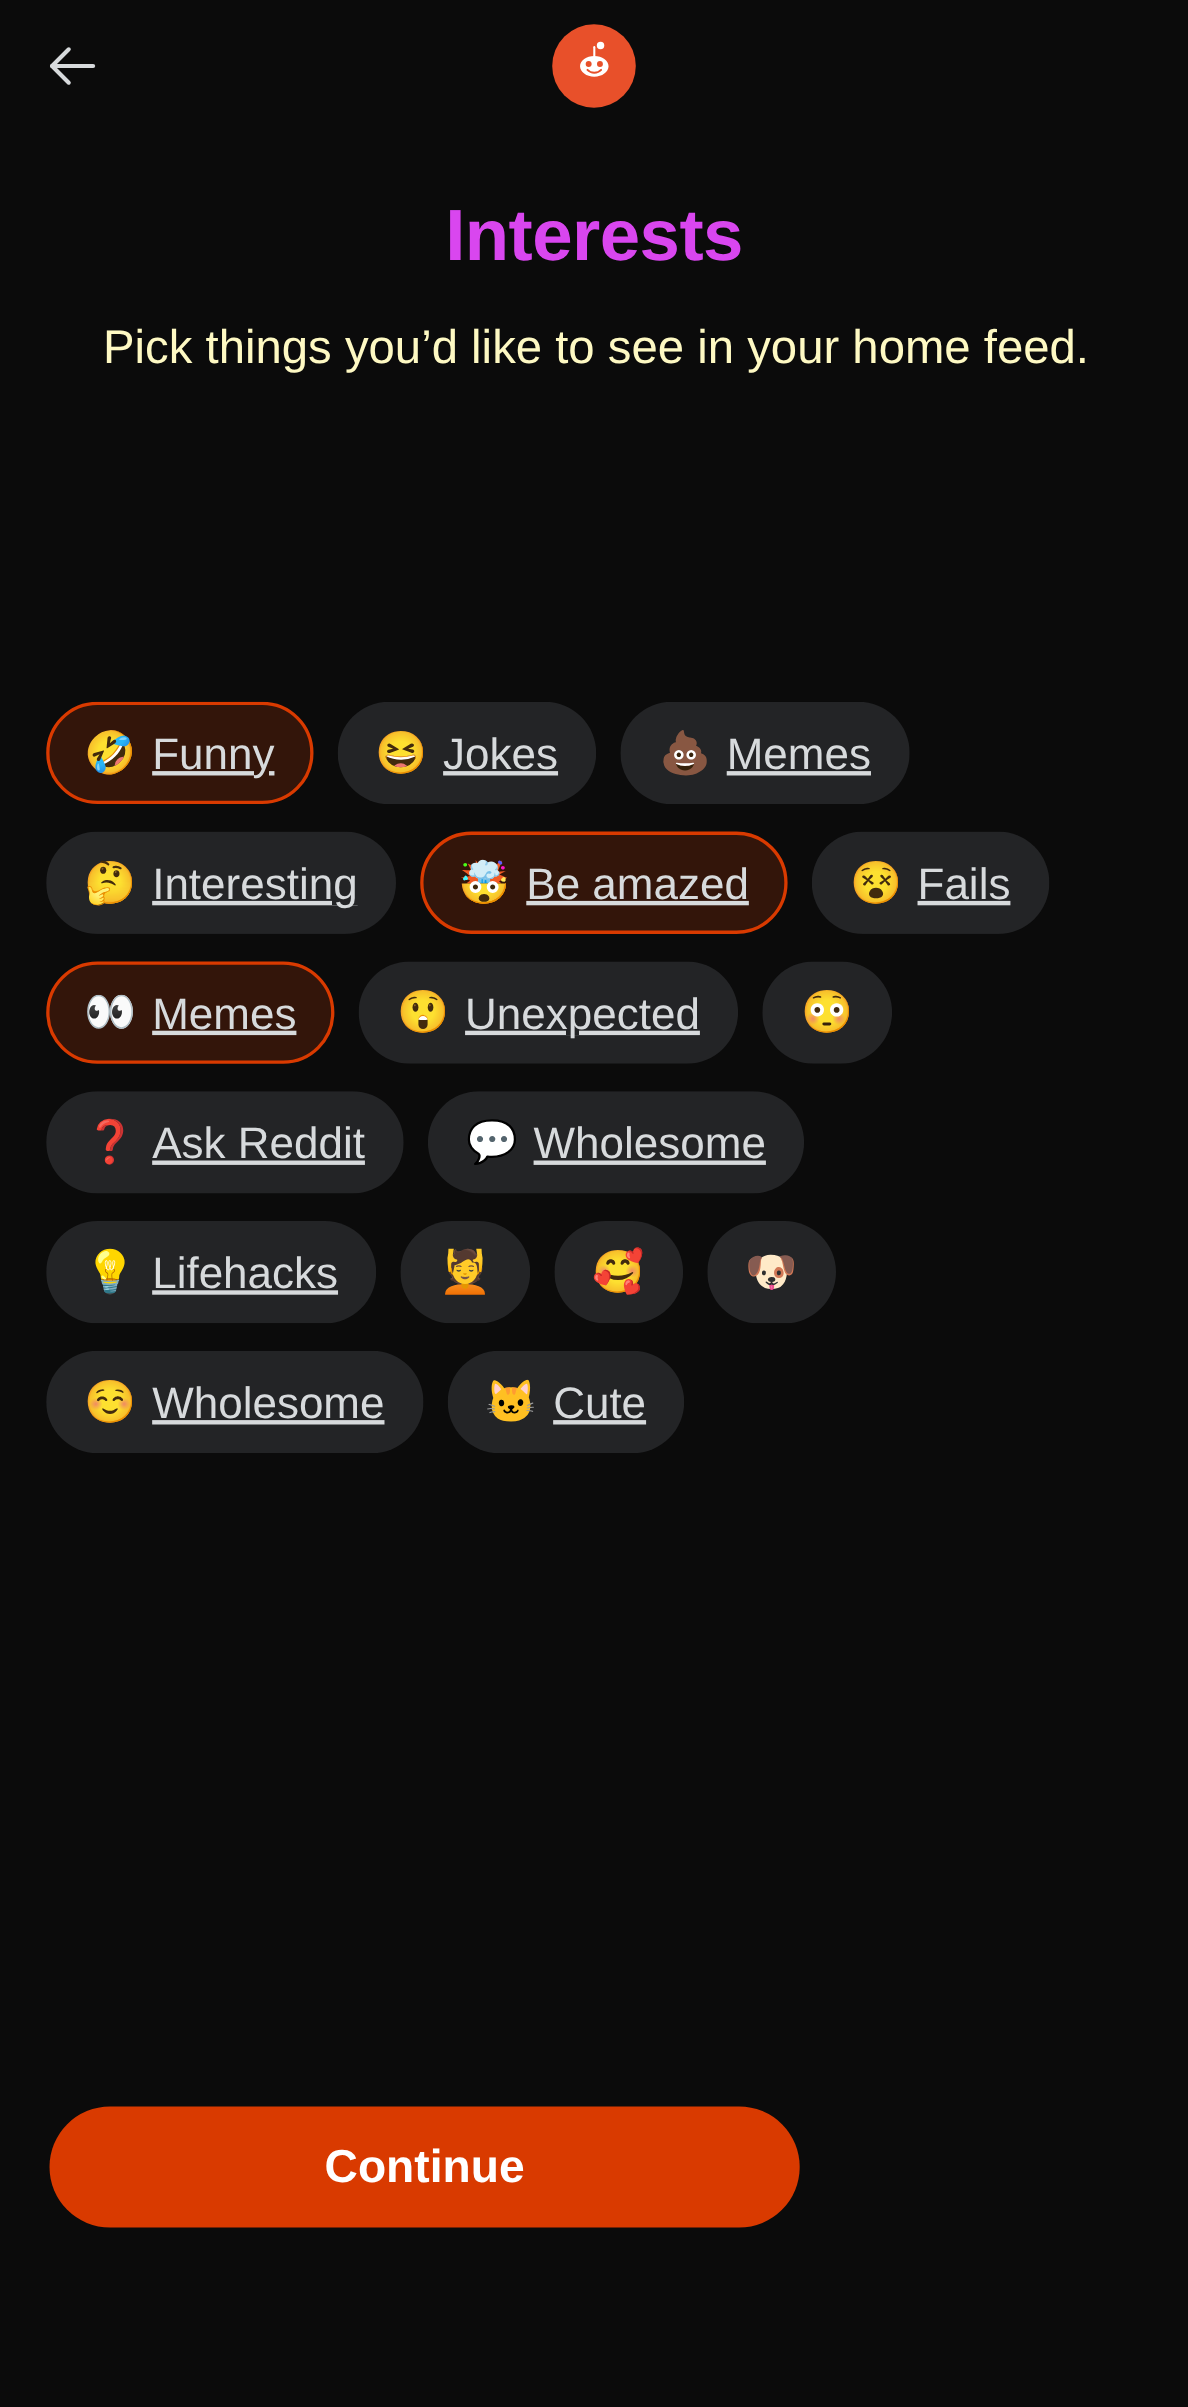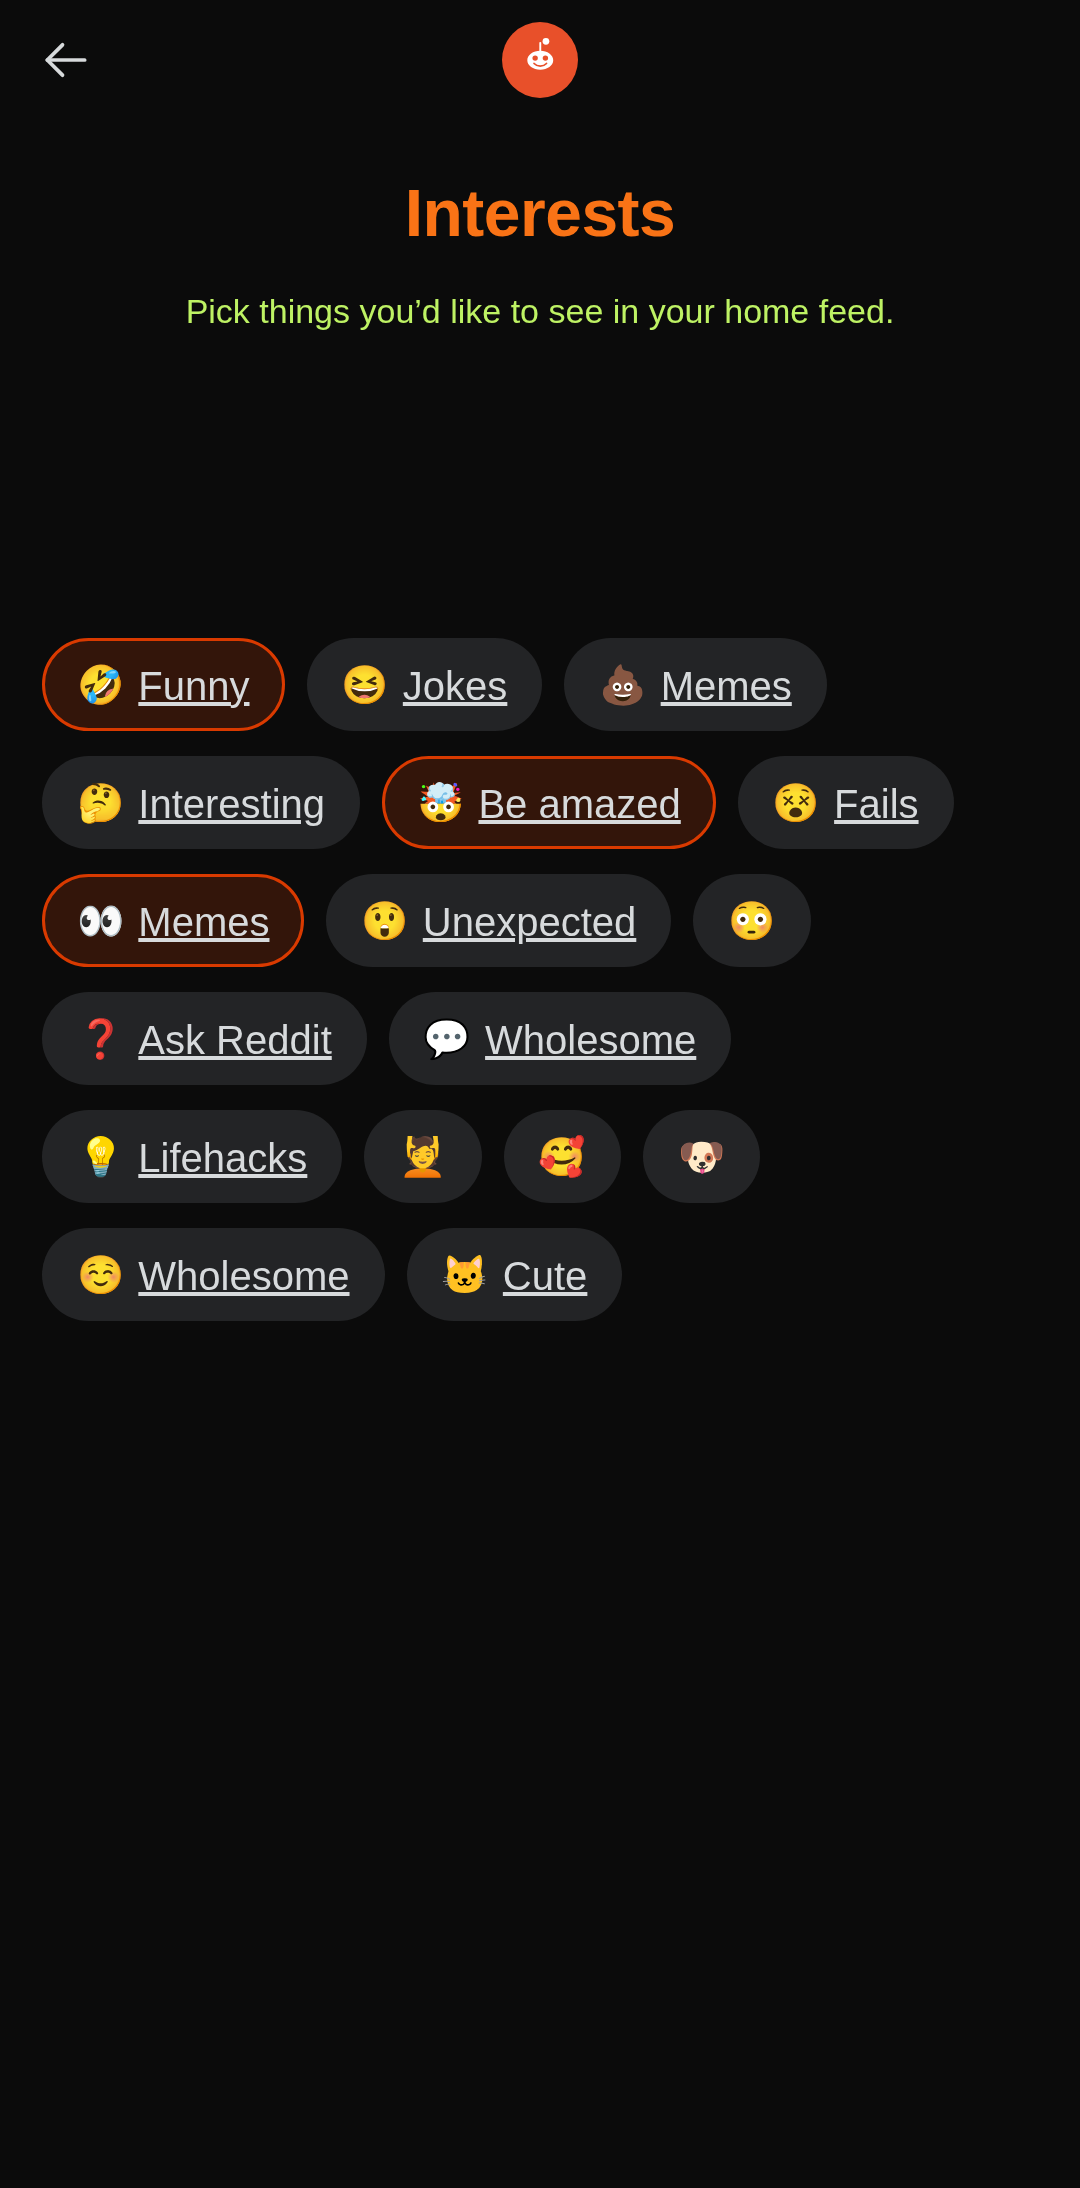--- a/index.html
+++ b/index.html
@@ -66,32 +66,32 @@
   
   .page-title {
     position: absolute;
     top: 175px;
     left: 0;
     width: 1080px;
     text-align: center;
     font-size: 66px;
     font-weight: bold;
     letter-spacing: -0.5px;
-    color: #f97316;
+    color: #d946ef;
   }
 
   .page-subtitle {
     position: absolute;
     top: 292px;
     left: 90px;
     width: 900px;
-    text-align: center;
-    font-size: 34px;
+    text-align: right;
+    font-size: 43px;
     line-height: 1.14;
-    color: #bef264;
+    color: #fef9c3;
   }
 
   
   .chips-scroll {
     position: absolute;
     top: 638px;
     left: 0;
     width: 1080px;
     height: 1400px;
     overflow: hidden;
@@ -263,14 +263,17 @@
           <span class="chip-label">Wholesome</span>
         </div>
         <div class="chip">
           <span class="chip-emoji">🐱</span>
           <span class="chip-label">Cute</span>
         </div>
       </div>
   </div>
 
   <div class="cta-area"></div>
+  <button class="continue-btn">
+    <span>Continue</span>
+  </button>
 
 </div>
 
 </body></html>

